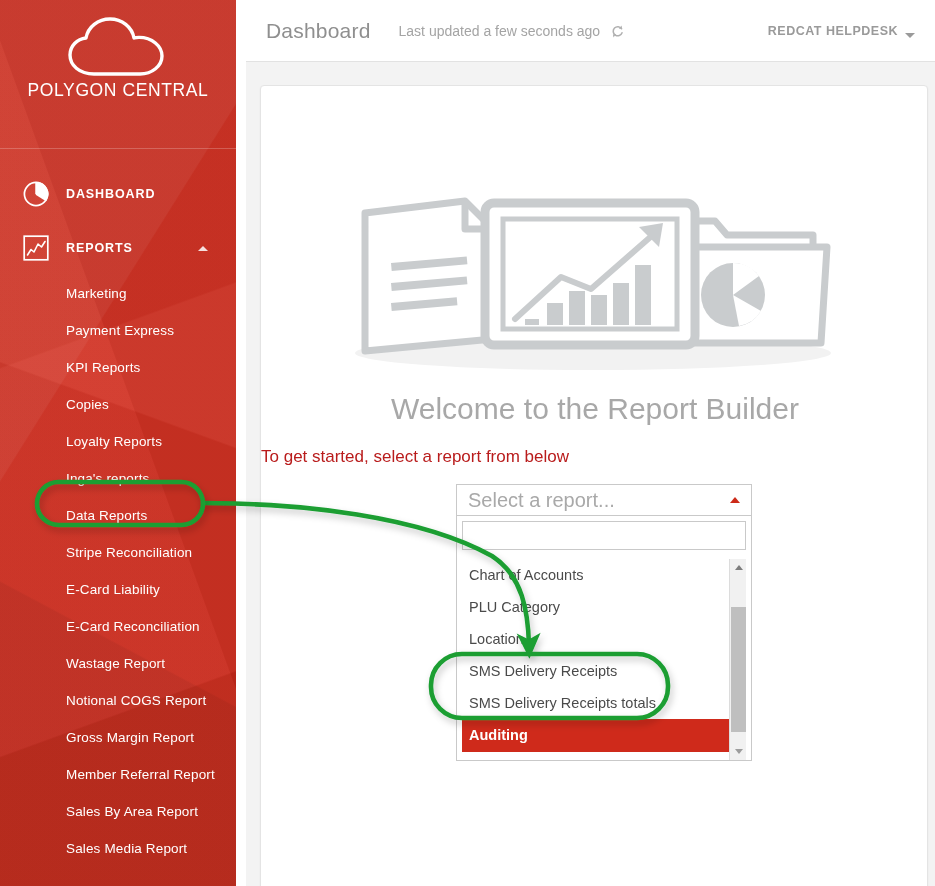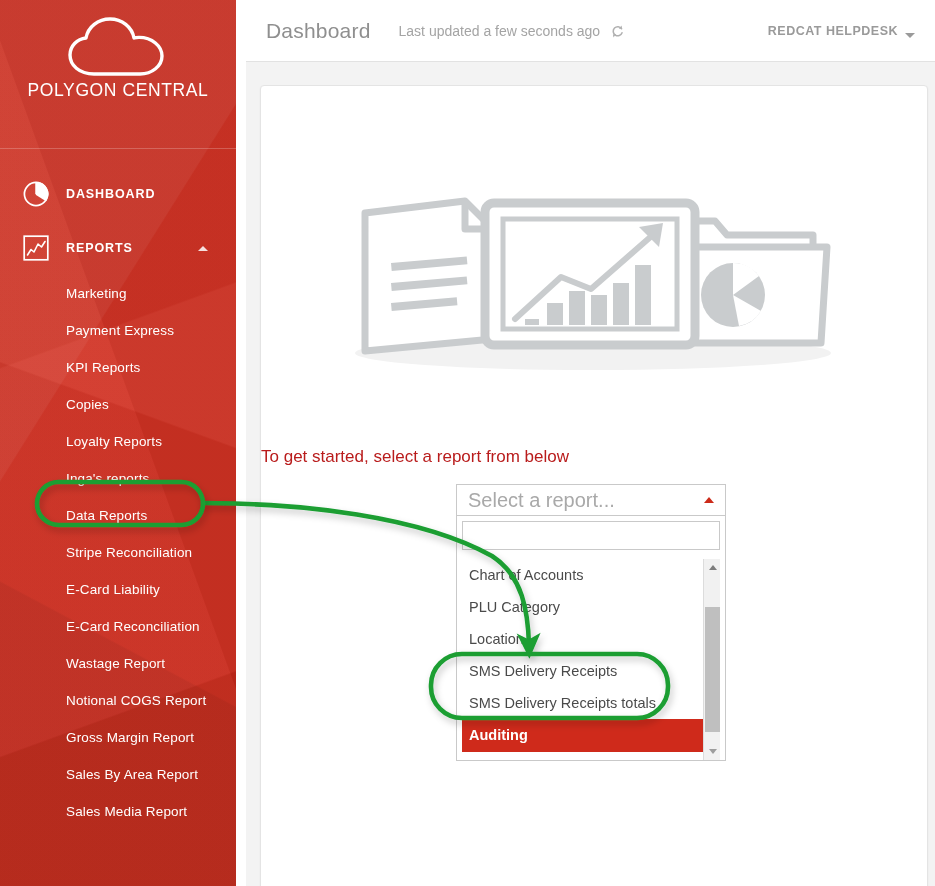--- a/index.html
+++ b/index.html
@@ -163,21 +163,21 @@
     text-align: left;
     color: #b91c1c;
     font-size: 17px;
     font-weight: 400;
   }
 
   
   #select-wrap {
     position: absolute;
     left: 195px; top: 398px;
-    width: 270px;
+    width: 296px;
   }
   #select-box {
     position: relative;
     height: 32px;
     background: #ffffff;
     border: 1px solid #c9c9c9;
     display: flex; align-items: center;
     padding-left: 11px;
     cursor: pointer;
   }
@@ -325,20 +325,21 @@
       <div class="sub-item"><span>Copies</span></div>
       <div class="sub-item"><span>Loyalty Reports</span></div>
       <div class="sub-item"><span>Inga's reports</span></div>
       <div class="sub-item"><span>Data Reports</span></div>
       <div class="sub-item"><span>Stripe Reconciliation</span></div>
       <div class="sub-item"><span>E-Card Liability</span></div>
       <div class="sub-item"><span>E-Card Reconciliation</span></div>
       <div class="sub-item"><span>Wastage Report</span></div>
       <div class="sub-item"><span>Notional COGS Report</span></div>
       <div class="sub-item"><span>Gross Margin Report</span></div>
+      <div class="sub-item"><span>Member Referral Report</span></div>
       <div class="sub-item"><span>Sales By Area Report</span></div>
       <div class="sub-item"><span>Sales Media Report</span></div>
     </div>
   </div>
 
   <div id="main">
 
     <div id="topbar">
       <span id="page-title">Dashboard</span>
       <span id="last-updated">
@@ -377,20 +378,21 @@
         <rect x="182" y="128" width="14" height="6" fill="#c9ccce"></rect>
         <rect x="204" y="112" width="16" height="22" fill="#c9ccce"></rect>
         <rect x="226" y="100" width="16" height="34" fill="#c9ccce"></rect>
         <rect x="248" y="104" width="16" height="30" fill="#c9ccce"></rect>
         <rect x="270" y="92" width="16" height="42" fill="#c9ccce"></rect>
         <rect x="292" y="74" width="16" height="60" fill="#c9ccce"></rect>
         <polyline points="172,128 218,86 248,98 312,42" fill="none" stroke="#c9ccce" stroke-width="6" stroke-linejoin="round" stroke-linecap="round"></polyline>
         <path d="M296 36 L320 32 L316 56 Z" fill="#c9ccce"></path>
       </svg>
 
+      <div id="welcome-title">Welcome to the Report Builder</div>
       <div id="welcome-sub">To get started, select a report from below</div>
 
       <div id="select-wrap">
         <div id="select-box">
           <span id="select-placeholder">Select a report...</span>
           <span id="select-arrow"></span>
         </div>
 
         <div id="select-dropdown">
           <input id="select-search" type="text" value="" placeholder="" style="">

